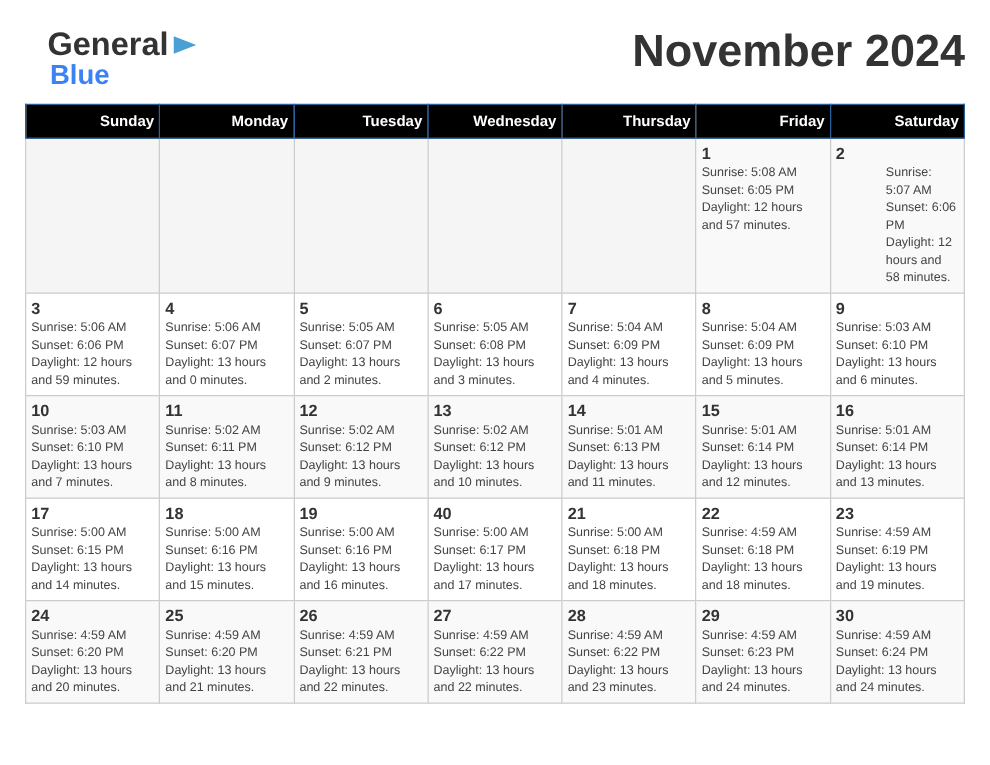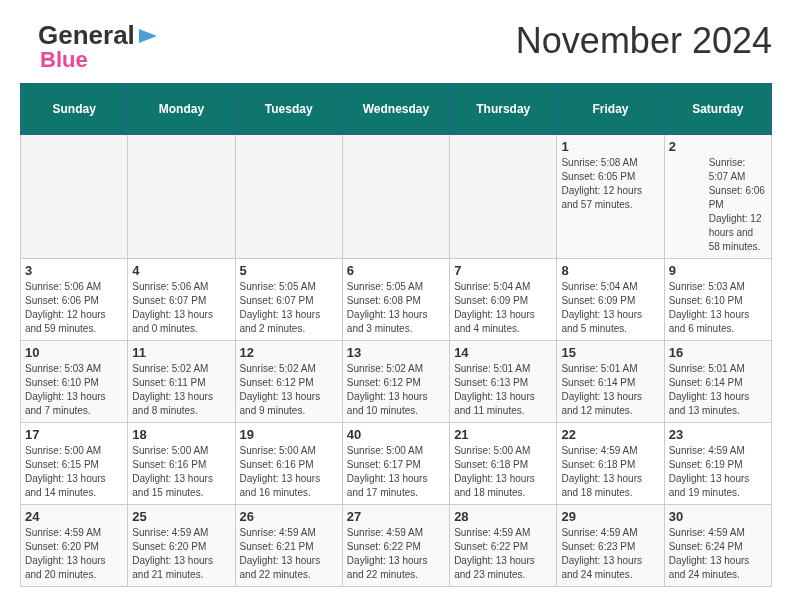--- a/index.html
+++ b/index.html
@@ -14,37 +14,37 @@
       display: flex;
       justify-content: space-between;
       align-items: flex-start;
       margin-bottom: 10px;
     }
     .title-section {
       text-align: right;
     }
     .month-title {
       font-size: 36px;
-      font-weight: normal;
+      font-weight: bold;
       color: #333;
     }
     .location-title {
       font-size: 16px;
       color: #555;
     }
     .calendar-table {
       width: 100%;
       border-collapse: collapse;
       font-size: 11px;
     }
     .calendar-table thead th {
-      background-color: #0f766e;
+      background-color: #000000;
       color: #fff;
-      padding: 18px 4px;
-      text-align: center;
+      padding: 6px 4px;
+      text-align: right;
       border: 1px solid #2a6099;
       font-size: 12px;
     }
     .calendar-table tbody td {
       border: 1px solid #ccc;
       padding: 4px 4px;
       vertical-align: top;
       min-height: 70px;
       height: 80px;
       width: calc(100% / 7);
@@ -90,21 +90,21 @@
 <div class="header-section">
   <div class="logo-wrapper">
     <div>
       <div style="display:flex;align-items:center;">
         <span class="logo-g">General</span>
         <svg class="logo-arrow-svg" width="22" height="22" viewBox="0 0 22 22">
           <polygon points="2,4 20,11 2,18" fill="#4a9fd4"></polygon>
         </svg>
       </div>
       <div style="margin-top:-4px;margin-left:2px;">
-        <span class="logo-blue-text" style="color:#ec4899;font-size:22px;font-weight:bold;">Blue</span>
+        <span class="logo-blue-text" style="color:#3b82f6;font-size:22px;font-weight:bold;">Blue</span>
       </div>
     </div>
   </div>
   <div class="title-section">
     <div class="month-title">November 2024</div>
   </div>
 </div>
 
 <table class="calendar-table">
   <thead>

